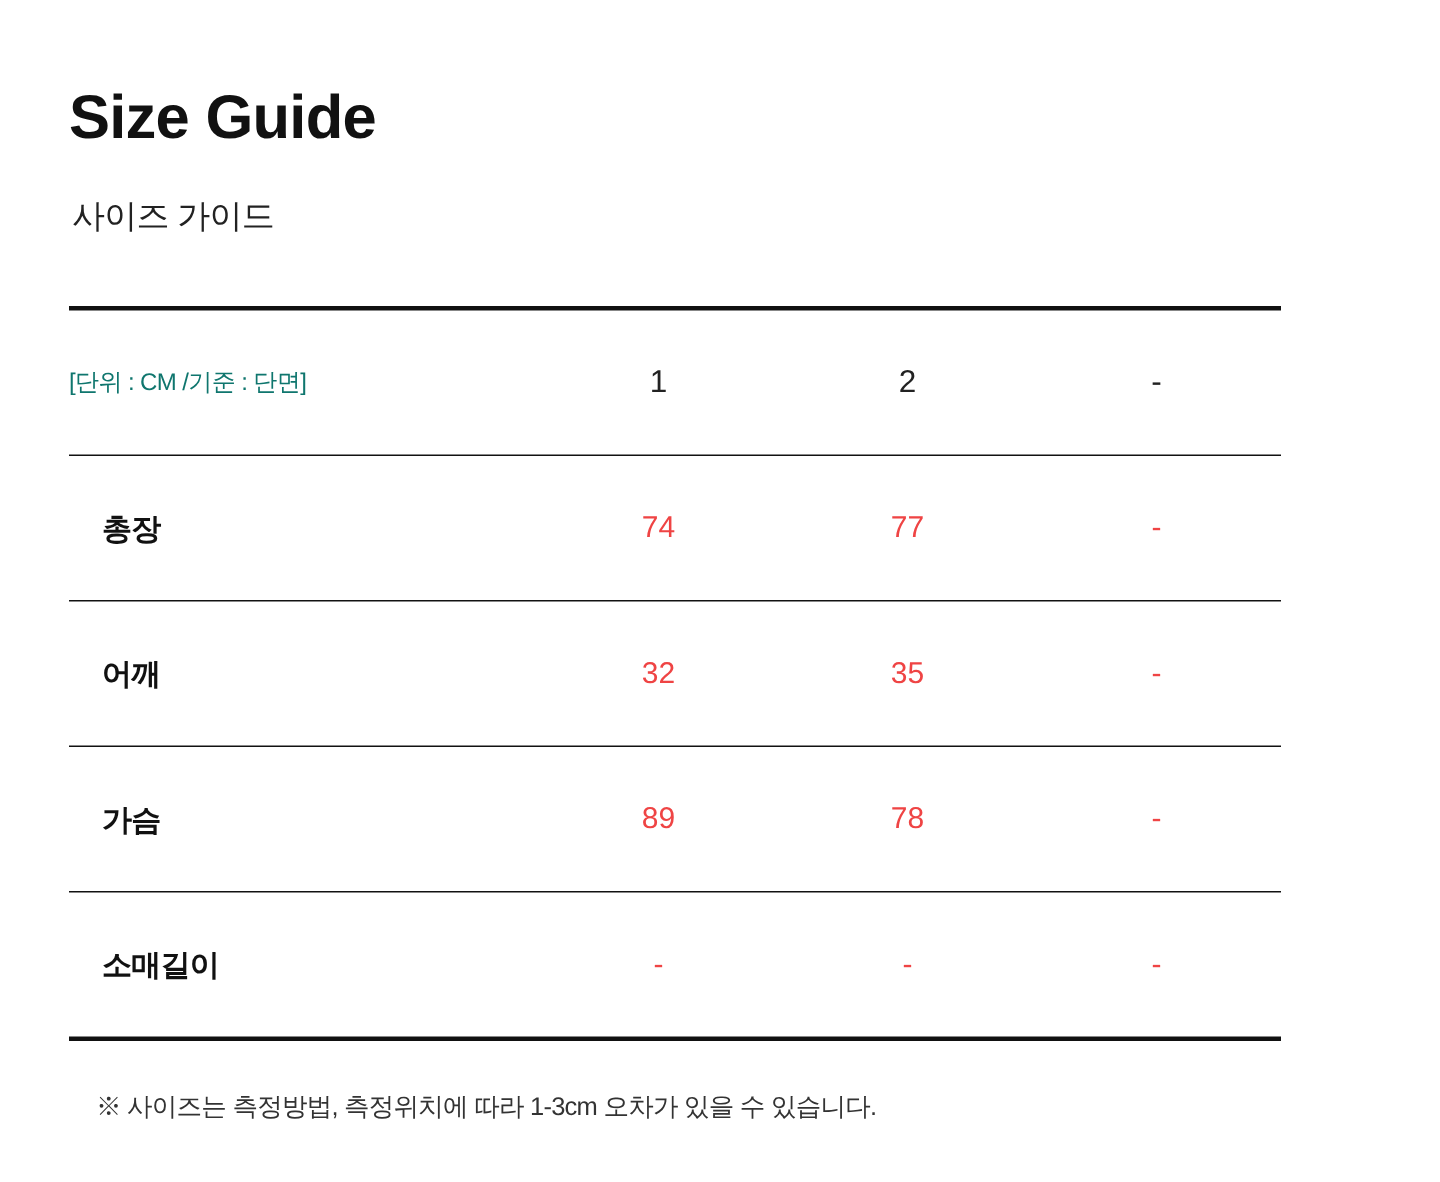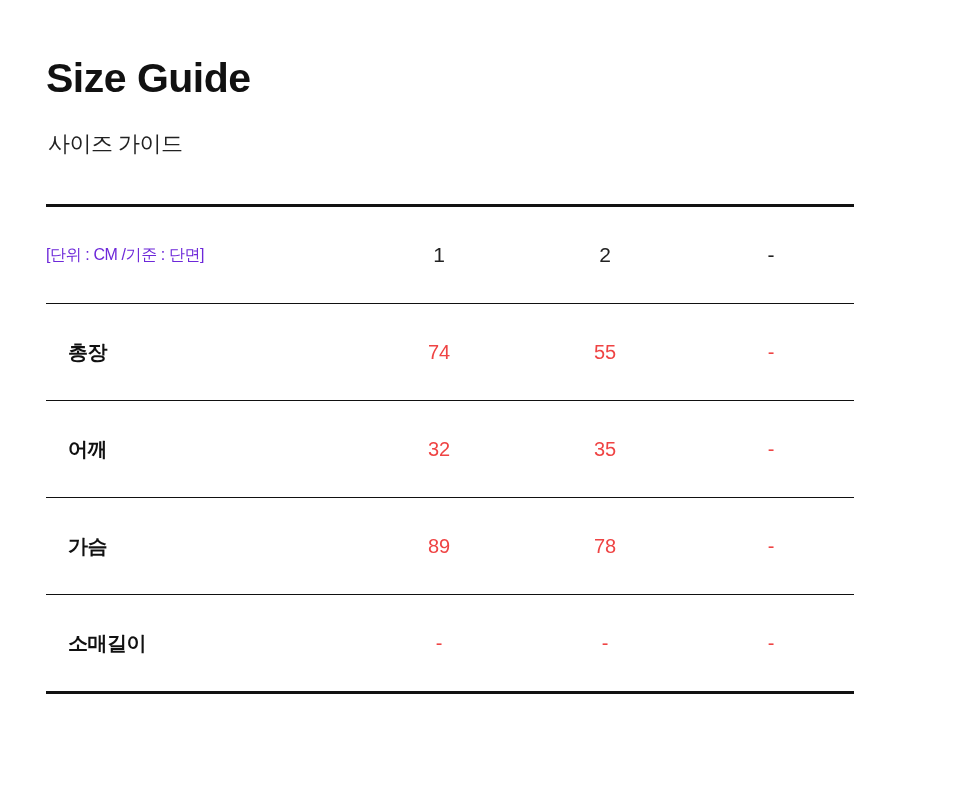--- a/index.html
+++ b/index.html
@@ -64,21 +64,21 @@
   .col-label {
     width: 310px;
     text-align: left;
   }
   .col-val {
     width: 166px;
     text-align: center;
   }
   .unit-note {
     font-size: 16px;
-    color: #6d28d9;
+    color: #0f766e;
     letter-spacing: -0.4px;
   }
   .head-val {
     font-size: 21px;
     color: #222222;
   }
   .row-label {
     font-size: 20px;
     color: #111111;
     padding-left: 22px;
@@ -113,21 +113,21 @@
         <th class="col-label unit-note">[단위 : CM /기준 : 단면]</th>
         <th class="col-val head-val">1</th>
         <th class="col-val head-val">2</th>
         <th class="col-val head-val">-</th>
       </tr>
     </thead>
     <tbody>
       <tr class="row-cells">
         <td class="col-label row-label">총장</td>
         <td class="col-val row-val">74</td>
-        <td class="col-val row-val">55</td>
+        <td class="col-val row-val">77</td>
         <td class="col-val row-val">-</td>
       </tr>
       <tr class="row-cells">
         <td class="col-label row-label">어깨</td>
         <td class="col-val row-val">32</td>
         <td class="col-val row-val">35</td>
         <td class="col-val row-val">-</td>
       </tr>
       <tr class="row-cells">
         <td class="col-label row-label">가슴</td>
@@ -137,14 +137,15 @@
       </tr>
       <tr class="row-cells">
         <td class="col-label row-label">소매길이</td>
         <td class="col-val row-val">-</td>
         <td class="col-val row-val">-</td>
         <td class="col-val row-val">-</td>
       </tr>
     </tbody>
   </table>
 
+  <div class="footnote">※ 사이즈는 측정방법, 측정위치에 따라 1-3cm 오차가 있을 수 있습니다.</div>
 
 </div>
 
 </body></html>

